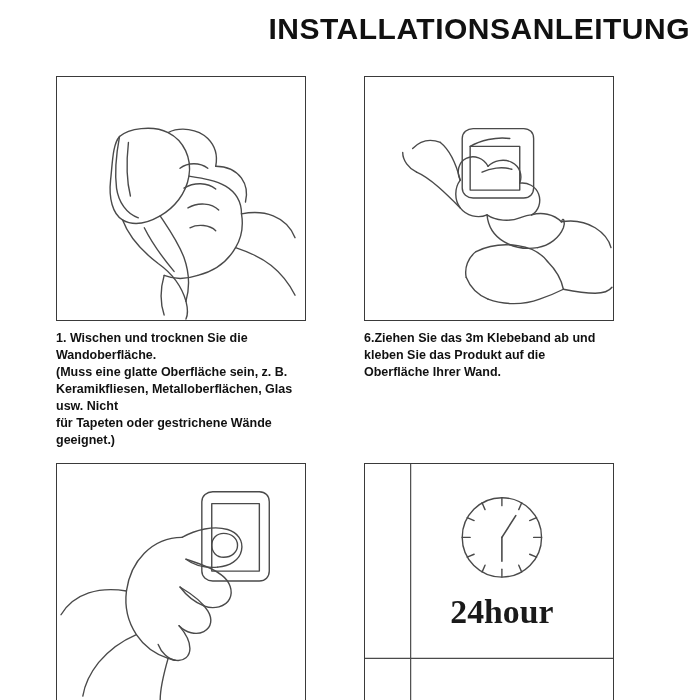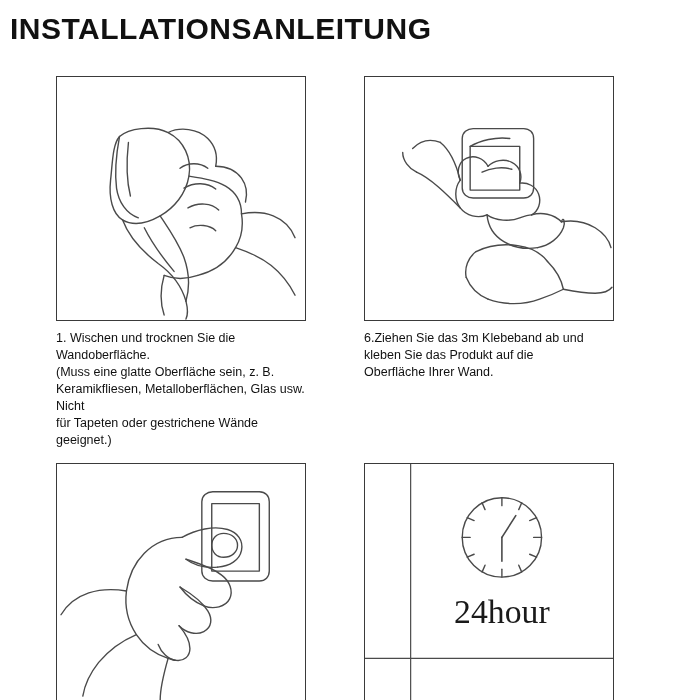--- a/index.html
+++ b/index.html
@@ -14,21 +14,21 @@
     color: #111111;
     overflow: hidden;
   }
   .page {
     position: relative;
     width: 700px;
     height: 700px;
     box-sizing: border-box;
   }
   .title {
-    text-align: left;
+    text-align: right;
     font-size: 30px;
     font-weight: bold;
     letter-spacing: 0.5px;
     margin: 12px 0 0 0;
     padding: 0 10px;
     line-height: 1.1;
     font-family: "Liberation Sans", sans-serif;
   }
   .grid {
     position: absolute;
@@ -37,20 +37,21 @@
     width: 700px;
     height: 644px;
     display: grid;
     grid-template-columns: 1fr 1fr;
     grid-template-rows: 1fr 1fr;
   }
   .cell {
     position: relative;
     box-sizing: border-box;
     padding: 8px 14px 6px 56px;
+    font-weight: bold;
   }
   .cell.right {
     padding-left: 14px;
     padding-right: 22px;
   }
   .panel {
     position: relative;
     width: 250px;
     height: 245px;
     border: 1.5px solid #3a3a3a;

